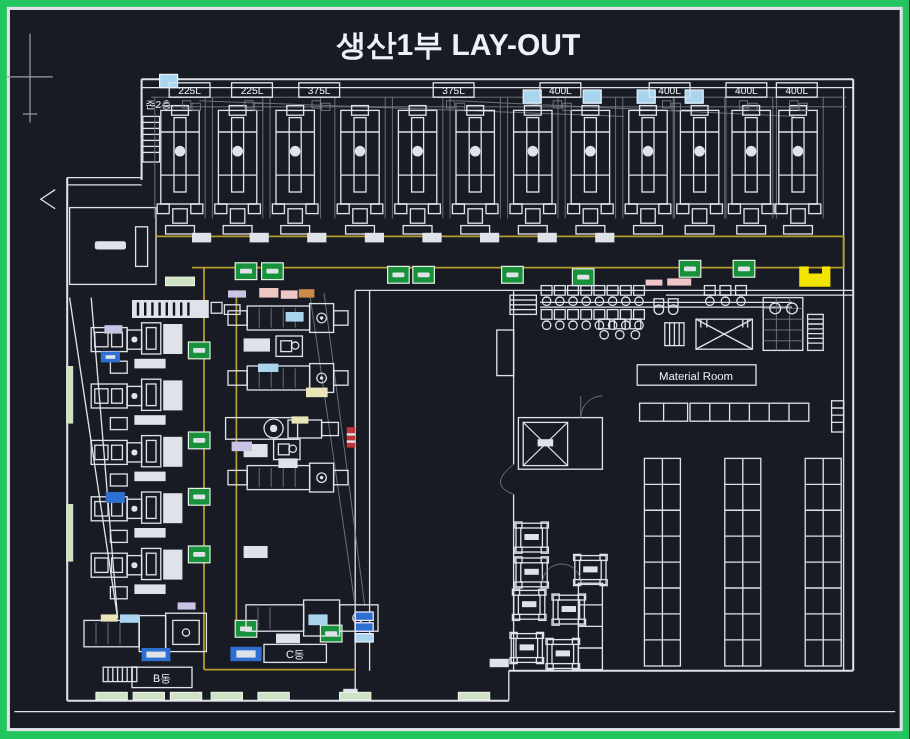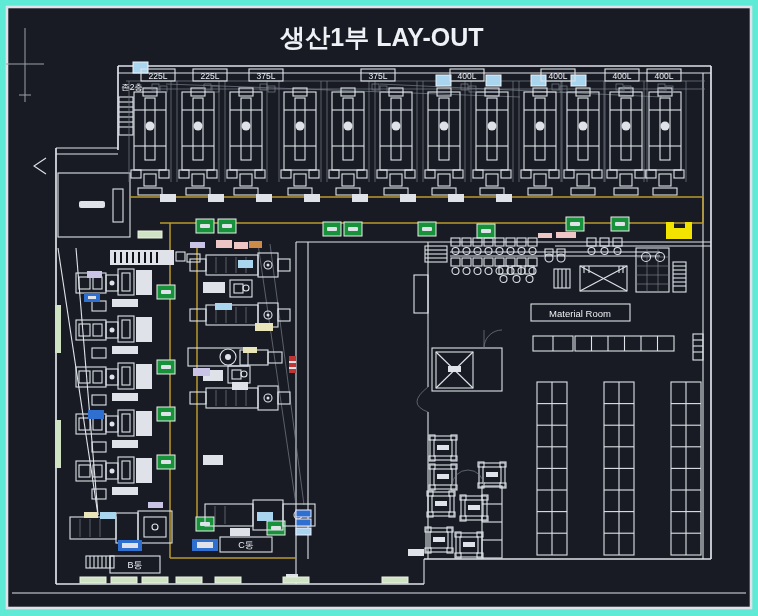--- a/index.html
+++ b/index.html
@@ -3,21 +3,21 @@
 <meta charset="utf-8">
 <style>
   :root{
     --bg:#181b23; --line:#dfe3e9; --dim:#79808a; --text:#eef1f5;
     --yellow:#b89b2e; --brightyellow:#f2e300; --green:#17923b;
     --blue:#2f6fd0; --lightblue:#a9d5ee; --palegreen:#cfe3c4;
     --lavender:#c9c3e6; --paleyellow:#eae5b8; --pink:#eec6c6;
     --red:#c03434; --orange:#cd8a48;
   }
   html,body{margin:0;padding:0;background:#000;}
-  .stage{position:relative;width:758px;height:616px;background:#5eead4;overflow:hidden;}
+  .stage{position:relative;width:758px;height:616px;background:#22c55e;overflow:hidden;}
   svg{display:block;}
   .w{fill:none;stroke:var(--line);stroke-width:1.1;}
   .w2{fill:none;stroke:var(--line);stroke-width:1.7;}
   .t{fill:none;stroke:var(--dim);stroke-width:0.7;}
   .wf{fill:var(--line);stroke:none;}
   .yl{fill:none;stroke:var(--yellow);stroke-width:1.5;}
   .txt{fill:var(--text);font-family:"Liberation Sans",sans-serif;}
   .grn{fill:var(--green);stroke:#e7efe7;stroke-width:1;}
 </style>
 </head>

